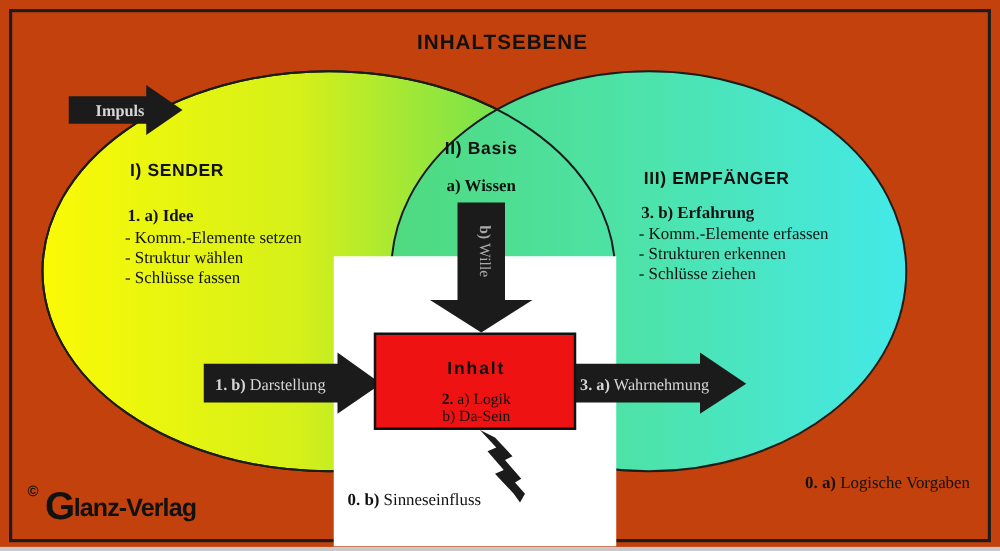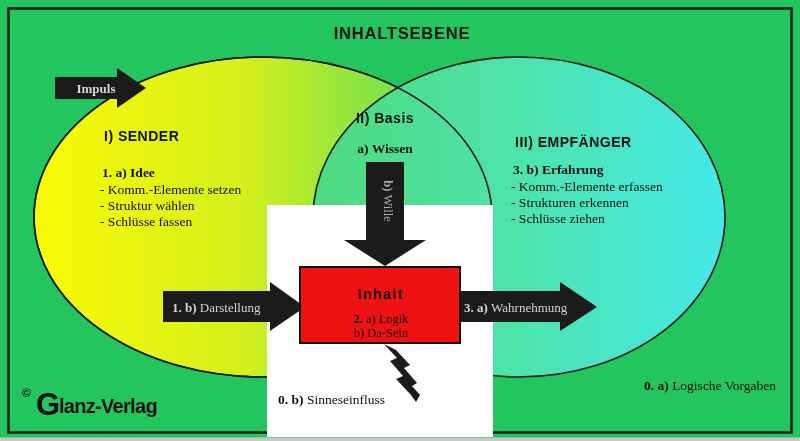--- a/index.html
+++ b/index.html
@@ -1,16 +1,16 @@
 <!DOCTYPE html>
 <html><head>
 <meta charset="utf-8">
 <style>
   html,body{margin:0;padding:0;background:#ffffff;}
-  .stage{position:relative;width:800px;height:441px;background:#22c55e;overflow:hidden;}
+  .stage{position:relative;width:800px;height:441px;background:#c2410c;overflow:hidden;}
   svg{display:block;}
   text{fill:#111;}
   .sans-b{font-family:"Liberation Sans",sans-serif;font-weight:bold;}
   .serif{font-family:"Liberation Serif",serif;font-weight:normal;}
   .serif-b{font-family:"Liberation Serif",serif;font-weight:bold;}
   tspan.b{font-weight:bold;}
   .arrow-label{fill:#d6d6d6;}
   .wille-label{fill:#ababab;}
 </style>
 </head>

